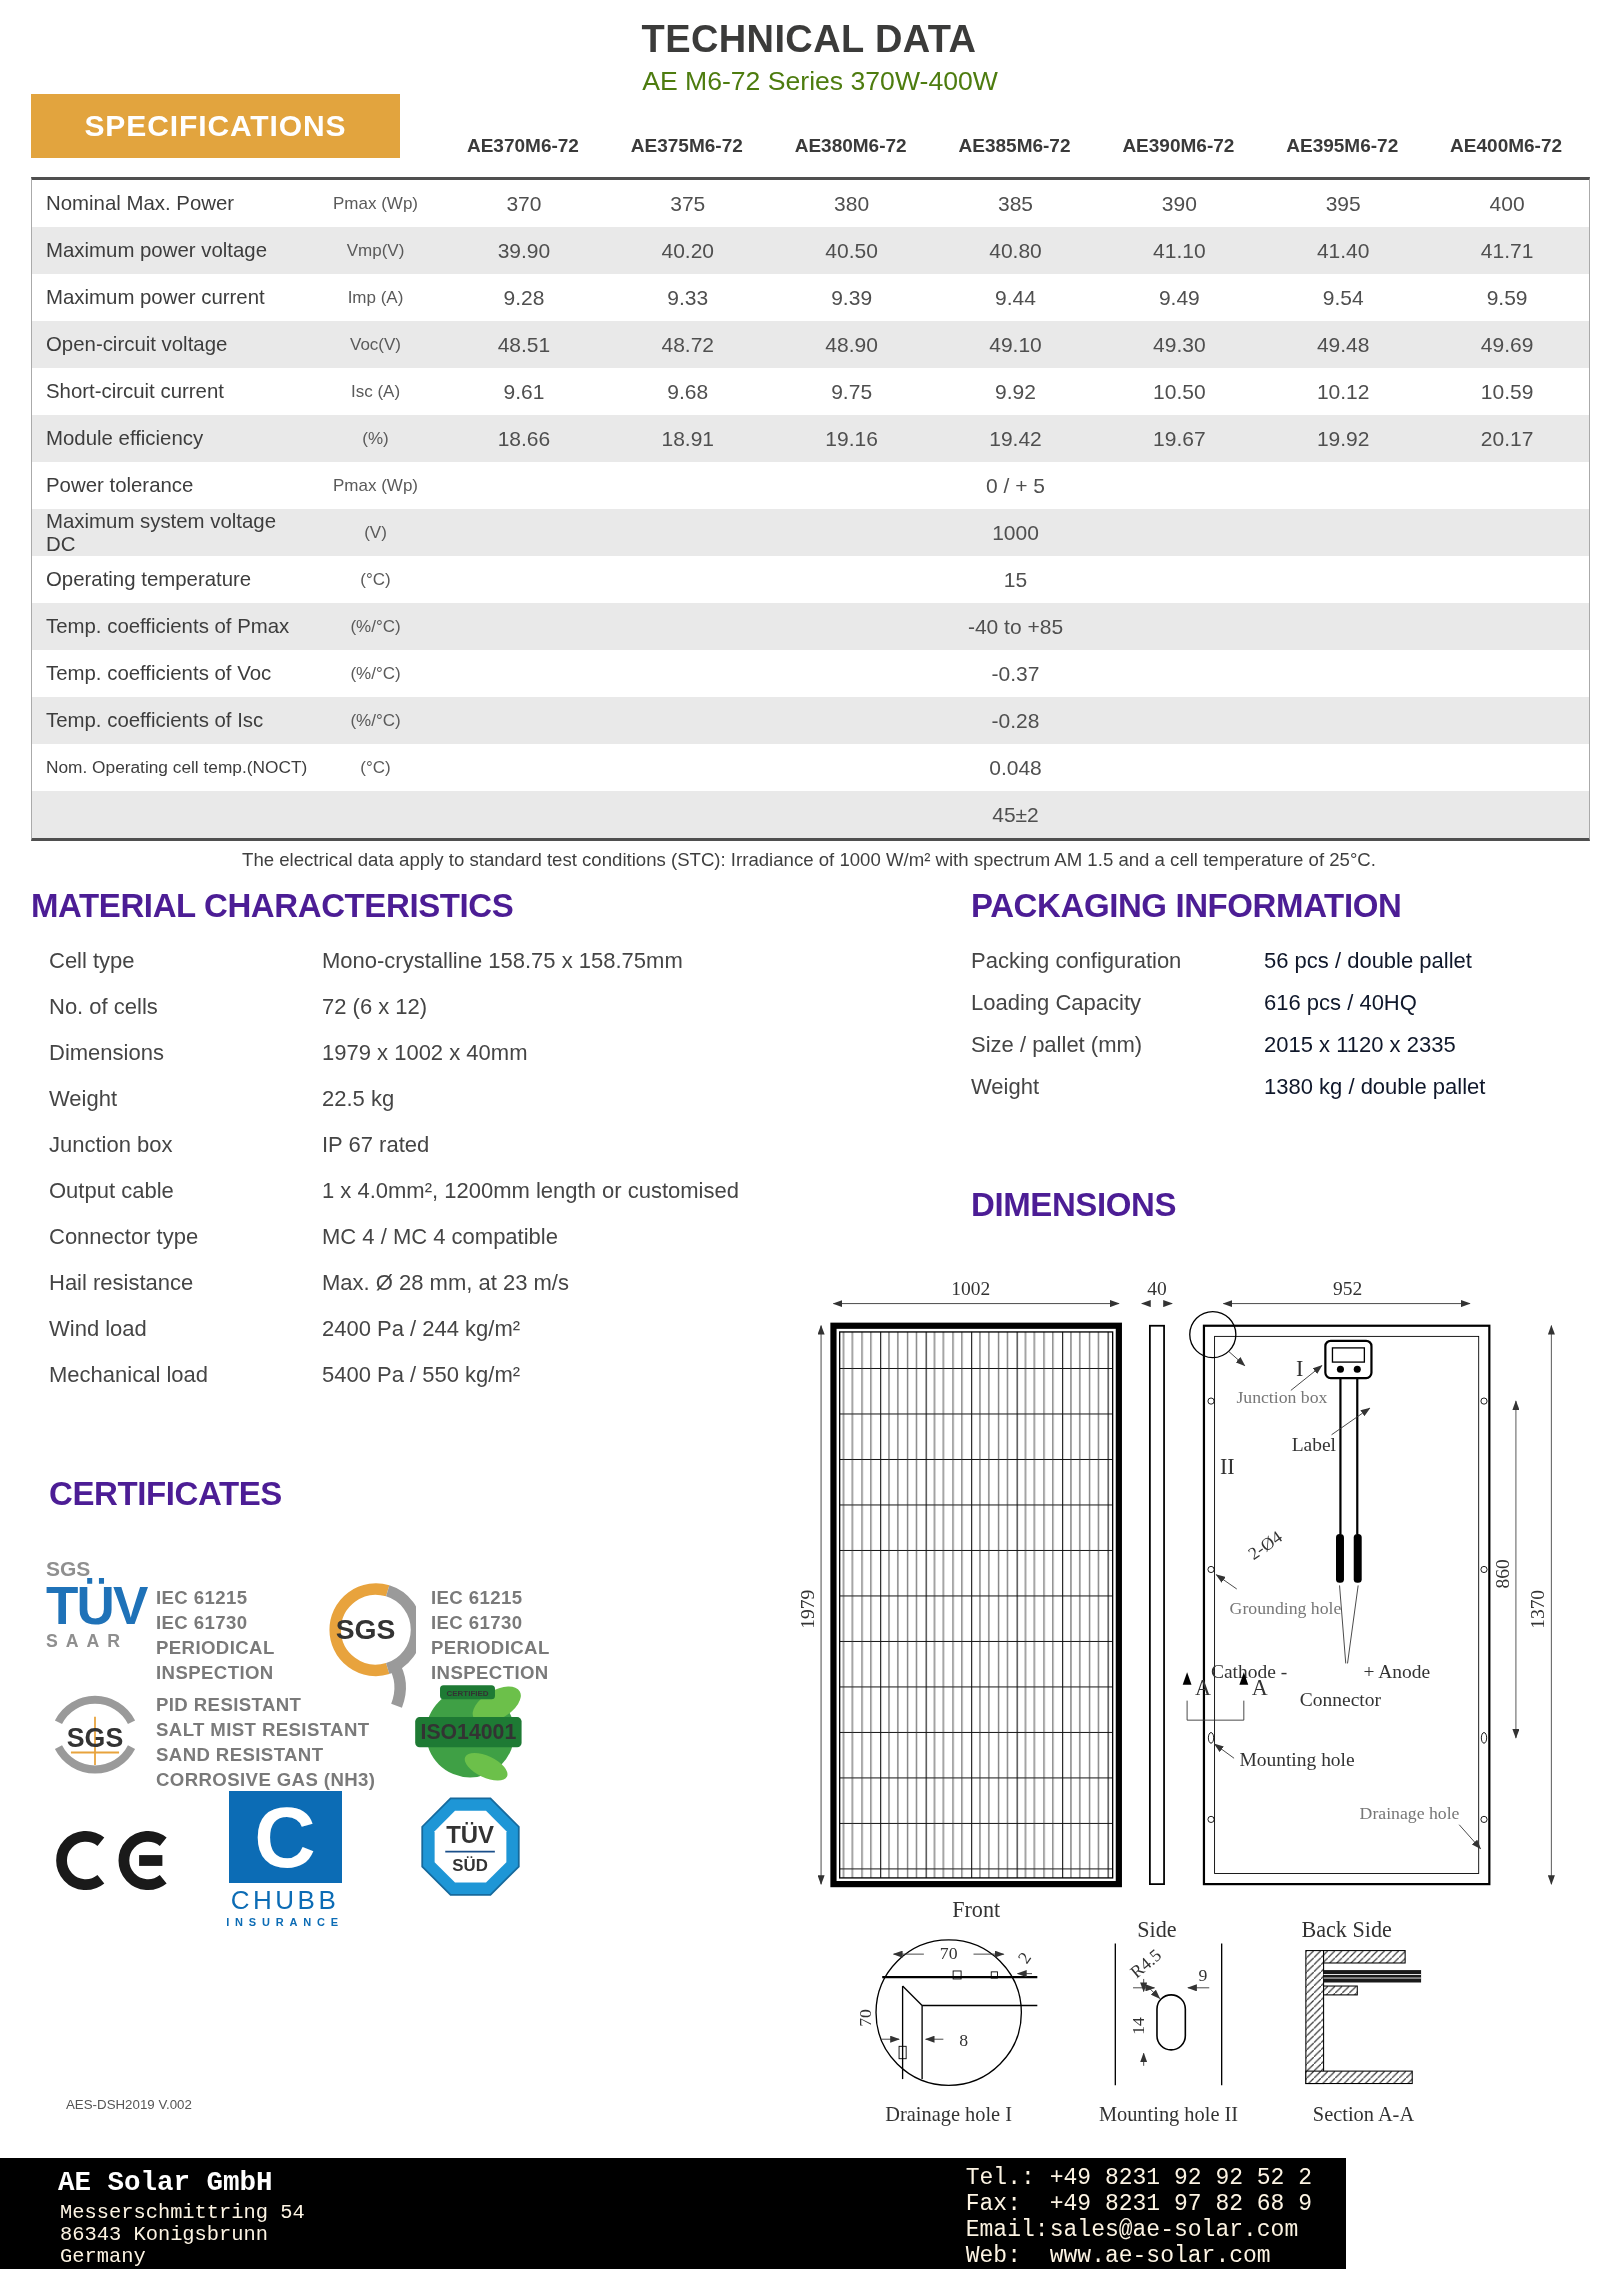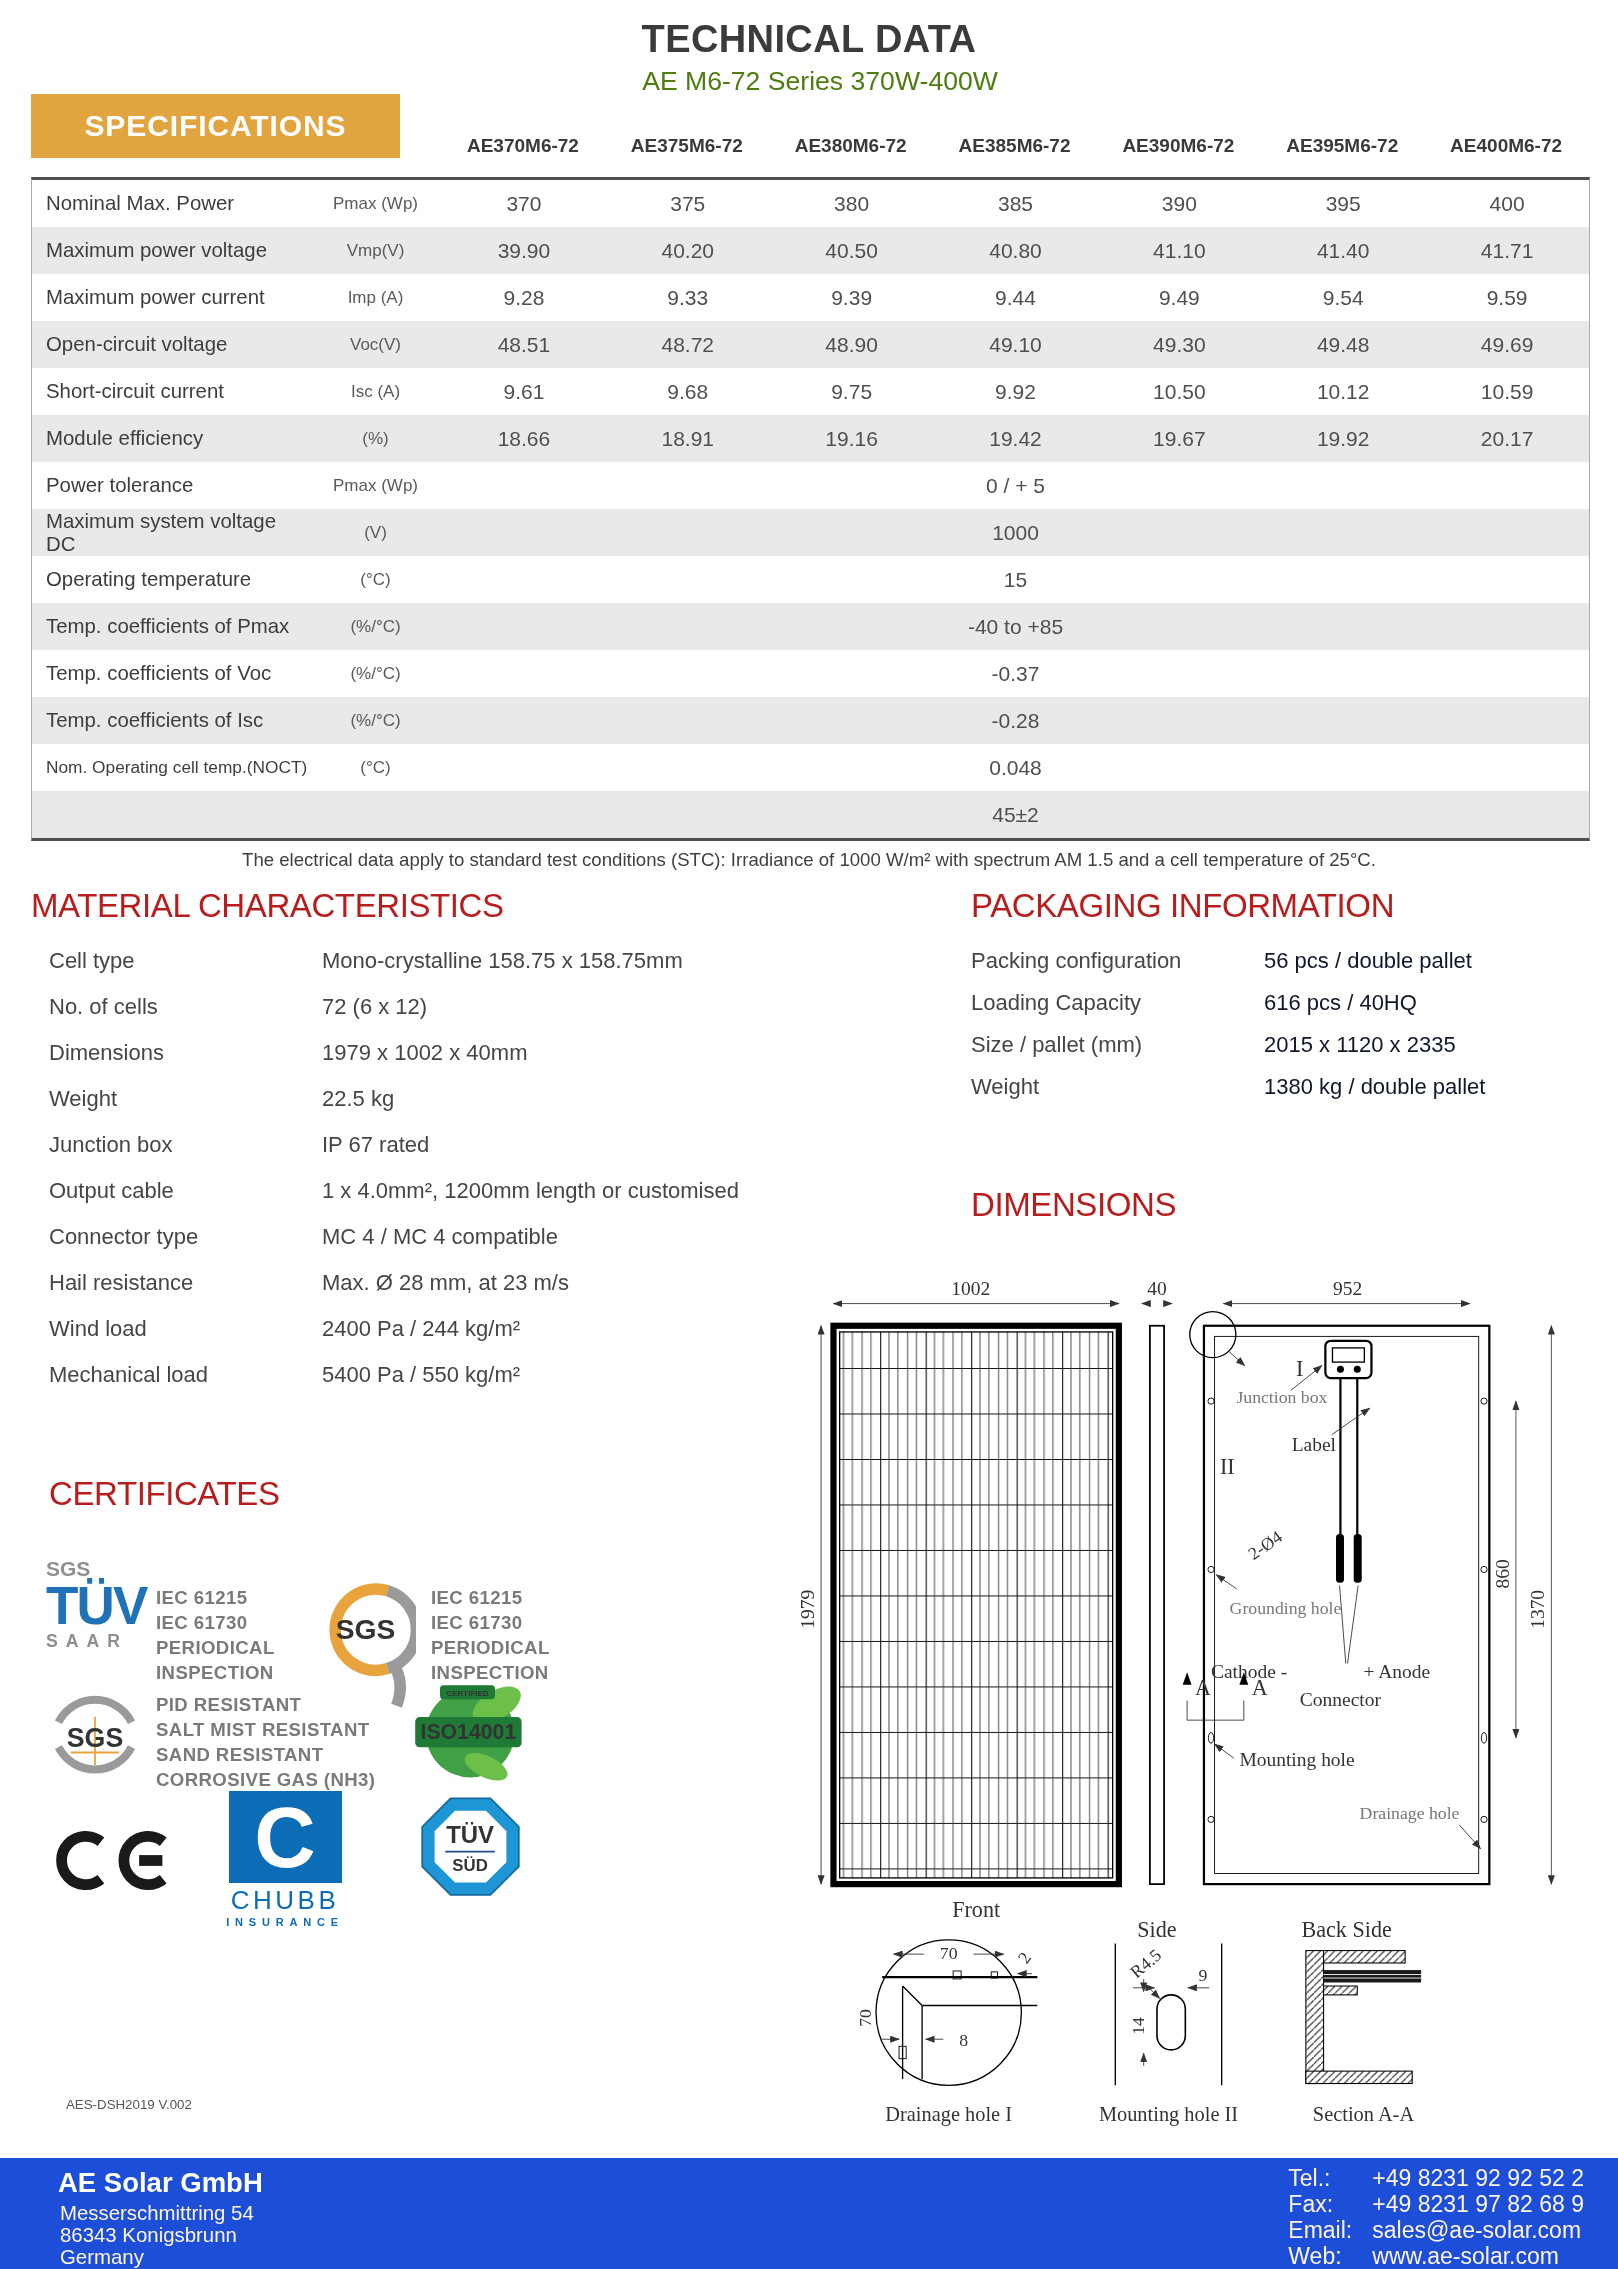--- a/index.html
+++ b/index.html
@@ -25,21 +25,21 @@
   .srow{display:grid;grid-template-columns:277px 133px repeat(7,1fr);height:47px;align-items:center;}
   .srow.alt{background:#e9e9e9;}
   .srow .lbl{padding-left:14px;font-size:20.4px;color:#3d3d3d;}
   .srow .lbl.sm{font-size:17.3px;}
   .srow .unit{font-size:17px;color:#5a5a5a;text-align:center;}
   .srow .val{font-size:21px;color:#4f4f4f;text-align:center;}
   .srow .merged{grid-column:3/-1;text-align:center;font-size:21px;color:#4f4f4f;}
   .stc-note{left:0;top:849px;width:100%;text-align:center;font-size:18.6px;color:#3f3f3f;}
 
   
-  .sec-h{font-size:33px;font-weight:normal;color:#b91c1c;letter-spacing:-0.4px;}
+  .sec-h{font-size:33px;font-weight:bold;color:#4c1d95;letter-spacing:-0.4px;}
 
   
   .mat-list{left:49px;top:938px;width:745px;}
   .mrow{display:flex;height:46px;align-items:center;gap:38px;}
   .mrow .mlabel{width:235px;font-size:22px;color:#454545;}
   .mrow .mvalue{font-size:22px;color:#454545;}
   .pack-list{left:971px;top:940px;width:621px;}
   .prow{display:flex;height:42px;align-items:center;}
   .prow .mlabel{width:293px;font-size:22px;color:#454545;}
   .prow .mvalue{font-size:22px;color:#0f172a;}
@@ -51,21 +51,21 @@
   .tuv-saar .t2{font-size:53px;font-weight:bold;color:#1F72B8;line-height:0.95;letter-spacing:-1.8px;}
   .tuv-saar .t3{font-size:17.7px;font-weight:bold;color:#8f8f8f;letter-spacing:8px;}
   .chubb{width:124px;text-align:center;}
   .chubb .cbox{width:113px;height:92px;background:#0C6CB5;margin:0 auto;display:flex;align-items:center;
                justify-content:center;color:#fff;font-size:85px;font-weight:bold;line-height:1;}
   .chubb .cname{font-size:26px;font-weight:normal;color:#0C6CB5;letter-spacing:3.5px;margin-top:1.8px;}
   .chubb .csub{font-size:11px;font-weight:bold;color:#0C6CB5;letter-spacing:5.8px;}
 
   
   .footnote{left:66px;top:2096px;width:443px;font-size:13.3px;color:#555;line-height:17px;}
-  .footband{left:0;top:2158px;width:1618px;height:112px;background:#1d4ed8;}
+  .footband{left:0;top:2158px;width:1346px;height:112px;background:#000000;font-family:Liberation Mono, monospace;}
   .fcompany{position:absolute;left:58px;top:8.9px;font-size:27.5px;font-weight:bold;color:#fff;}
   .faddr{position:absolute;left:60px;top:44px;font-size:20.4px;color:#fdf4e3;line-height:22px;}
   .fcontacts{position:absolute;right:34px;top:7px;}
   .fcrow{display:flex;font-size:23px;color:#fdf4e3;line-height:26px;}
   .fcrow .fl{width:84px;}
   svg text{font-family:"Liberation Serif",serif;fill:#333;}
   svg .gray{fill:#777;}
 </style>
 </head>
 <body>

